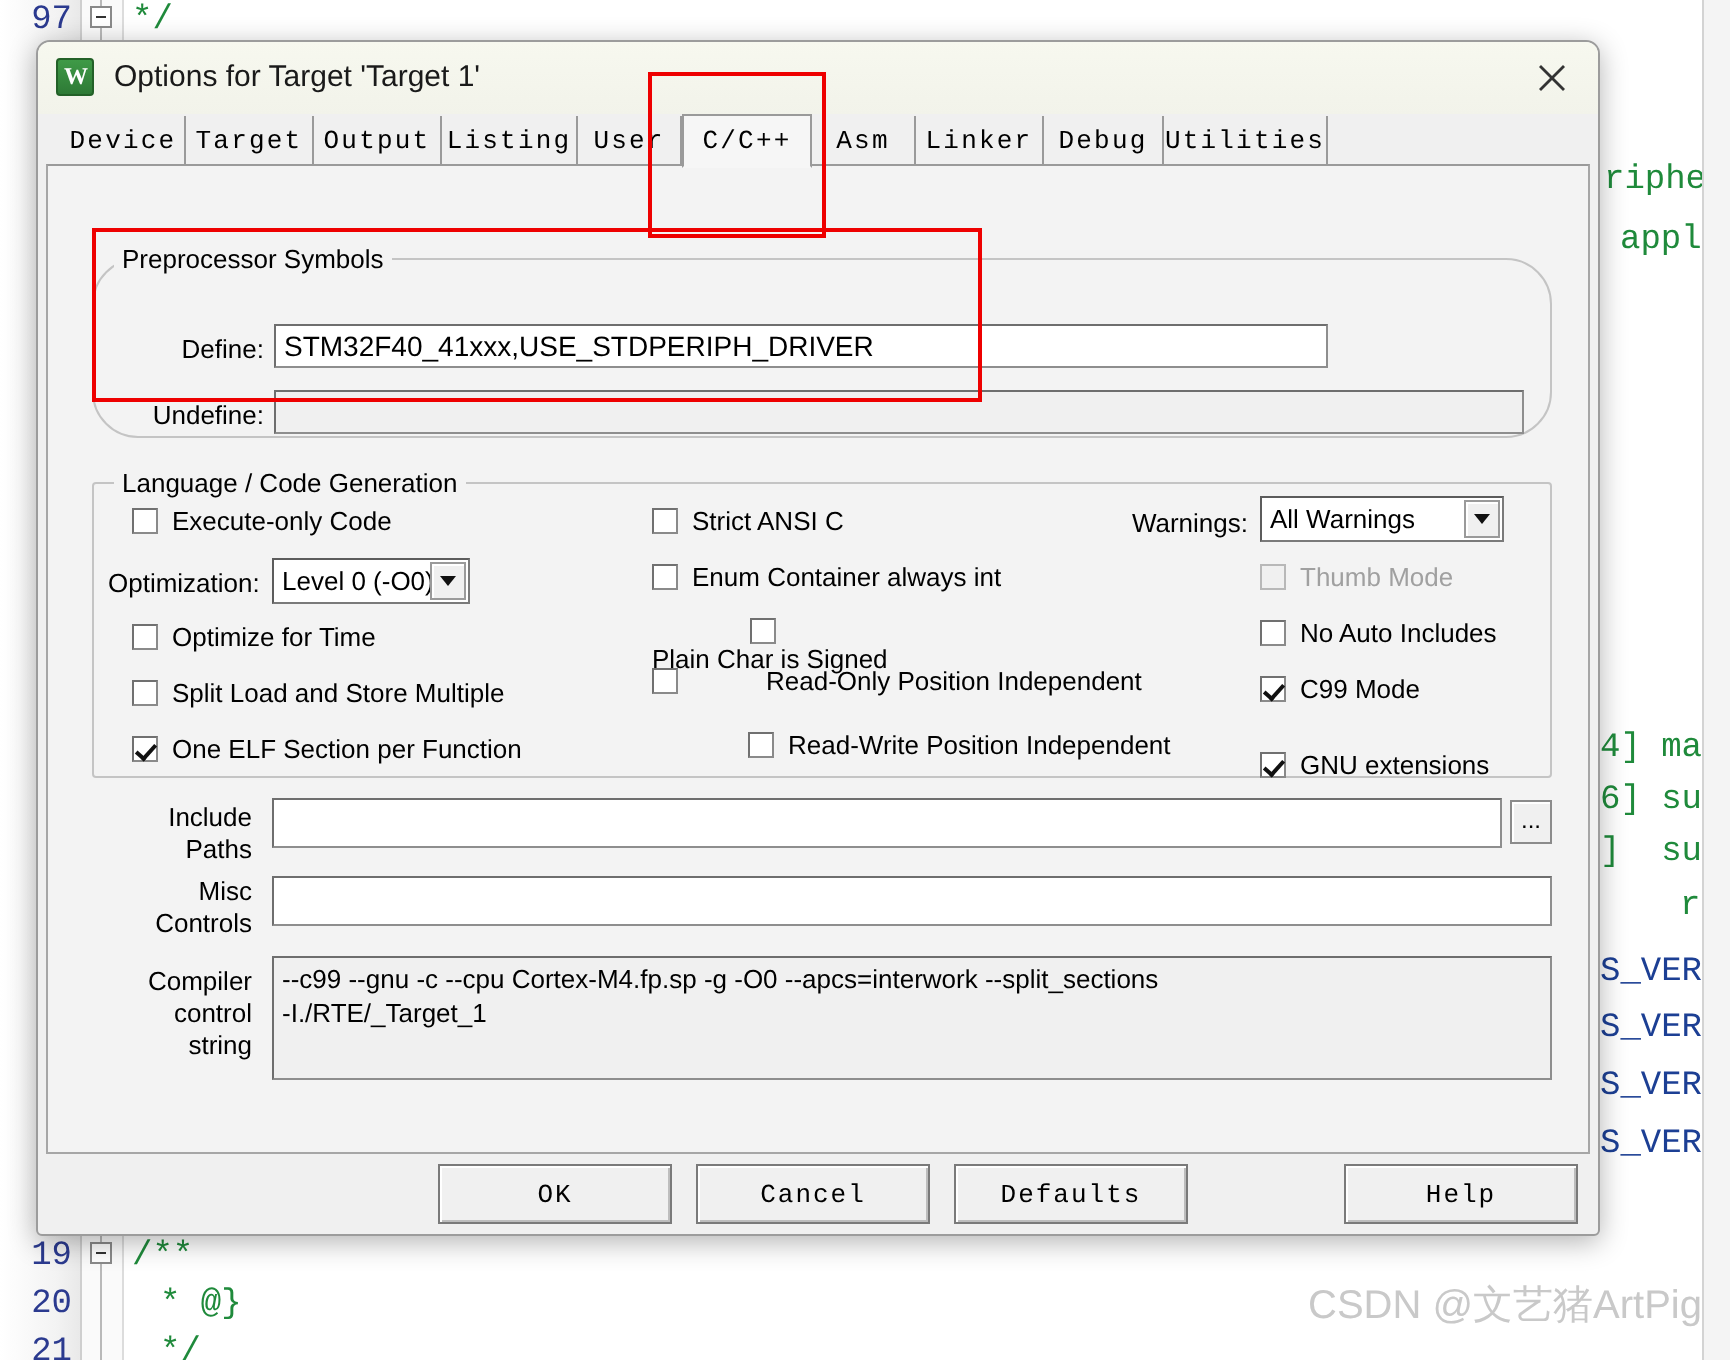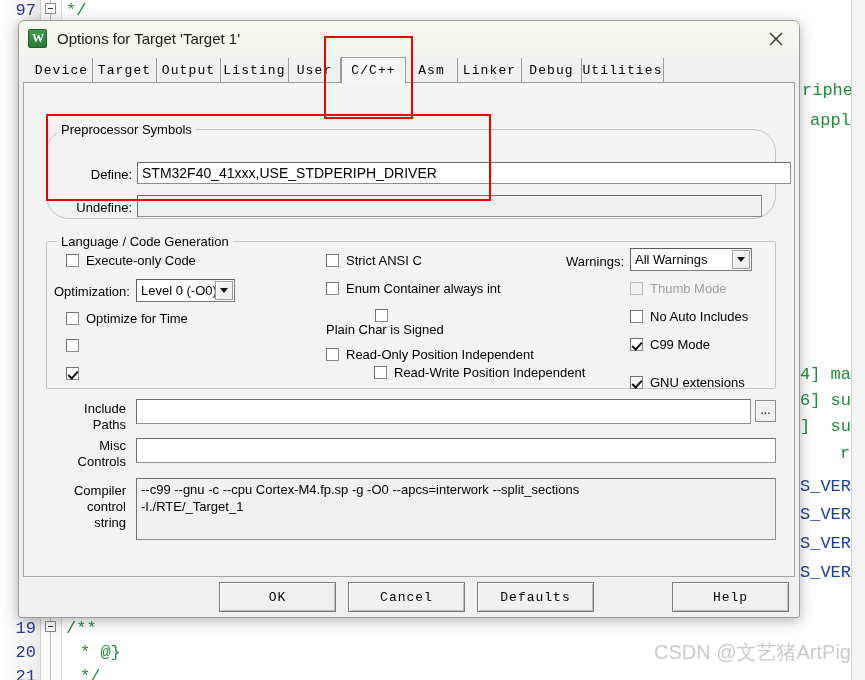--- a/index.html
+++ b/index.html
@@ -307,21 +307,21 @@
     <div class="tab" style="left:503px;width:60px;">Debug</div>
     <div class="tab" style="left:563px;width:82px;">Utilities</div>
   </div>
 
   <div id="tabpage">
 
     <div class="group" style="left:22px;top:46px;width:730px;height:90px;border-radius:23px;">
       <div class="group-title">Preprocessor Symbols</div>
     </div>
     <div class="lbl right" style="left:30px;top:84px;width:78px;">Define:</div>
-    <div class="txtbox" style="left:113px;top:79px;width:654px;height:22px;">STM32F40_41xxx,USE_STDPERIPH_DRIVER</div>
+    <div class="txtbox" style="left:113px;top:79px;width:527px;height:22px;">STM32F40_41xxx,USE_STDPERIPH_DRIVER</div>
     <div class="lbl right" style="left:30px;top:117px;width:78px;">Undefine:</div>
     <div class="txtbox ro" style="left:113px;top:112px;width:625px;height:22px;"></div>
 
     <div class="group" style="left:22px;top:158px;width:730px;height:148px;">
       <div class="group-title">Language / Code Generation</div>
     </div>
 
     <div class="cb" style="left:42px;top:170px;">
       <span class="box"></span>
       <span>Execute-only Code</span>
@@ -332,38 +332,40 @@
       <span class="arrow">
           <i></i>
         </span>
     </div>
     <div class="cb" style="left:42px;top:228px;">
       <span class="box"></span>
       <span>Optimize for Time</span>
     </div>
     <div class="cb" style="left:42px;top:256px;">
       <span class="box"></span>
+      <span>Split Load and Store Multiple</span>
     </div>
     <div class="cb" style="left:42px;top:284px;">
       <span class="box on"></span>
+      <span>One ELF Section per Function</span>
     </div>
 
     <div class="cb" style="left:302px;top:170px;">
       <span class="box"></span>
       <span>Strict ANSI C</span>
     </div>
     <div class="cb" style="left:302px;top:198px;">
       <span class="box"></span>
       <span>Enum Container always int</span>
     </div>
     <div class="cb" style="left:302px;top:226px;flex-direction:column;">
       <span class="box"></span>
       <span>Plain Char is Signed</span>
     </div>
-    <div class="cb" style="left:302px;top:264px;">
+    <div class="cb" style="left:302px;top:250px;gap:37px;">
       <span class="box"></span>
       <span>Read-Only Position Independent</span>
     </div>
     <div class="cb" style="left:302px;top:282px;padding-left:48px;">
       <span class="box"></span>
       <span>Read-Write Position Independent</span>
     </div>
 
     <div class="lbl right" style="left:520px;top:171px;width:80px;">Warnings:</div>
     <div class="combo" style="left:606px;top:165px;width:122px;height:23px;">

